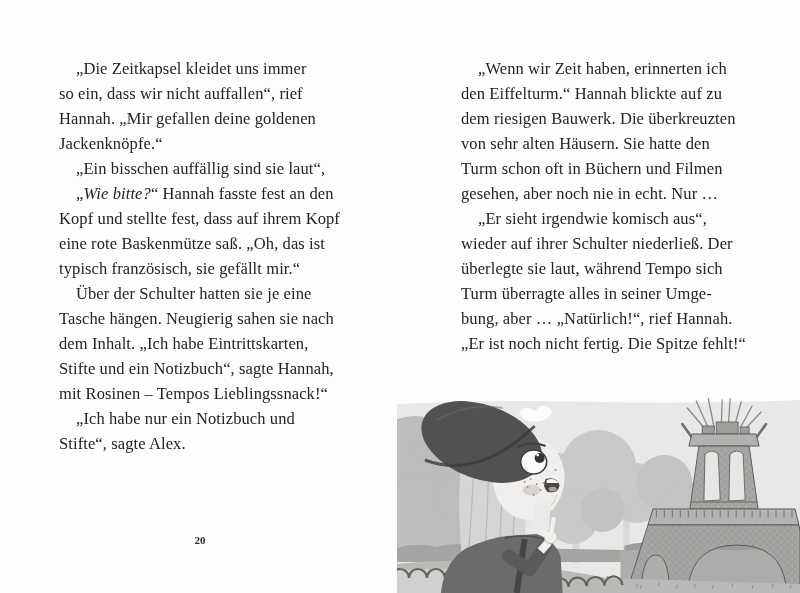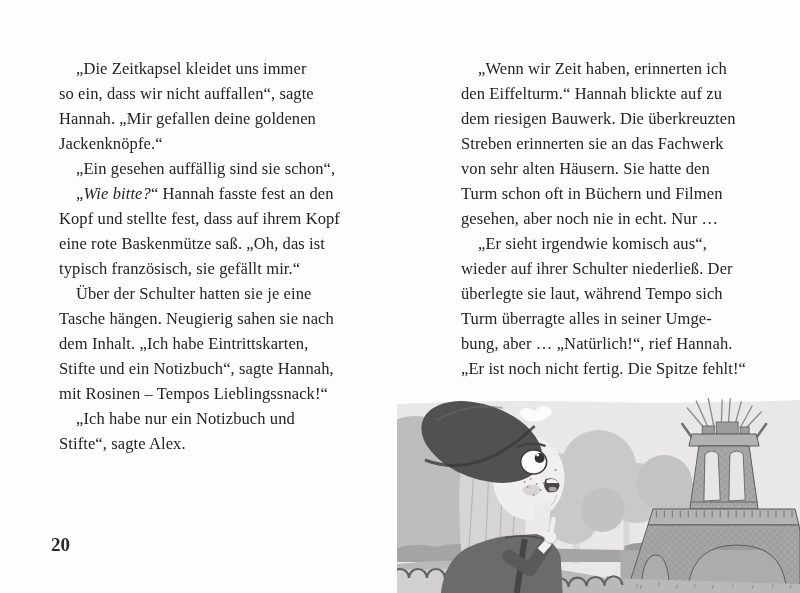--- a/index.html
+++ b/index.html
@@ -15,41 +15,41 @@
   .textcol{
     position:absolute;top:56px;
     font-size:16.5px;line-height:25px;letter-spacing:.1px;
   }
   .textcol.leftcol{left:59px;width:294px;}
   .textcol.rightcol{left:61px;width:294px;}
   .line{white-space:nowrap;}
   .line.indent{padding-left:17px;}
   .it{font-style:italic;}
   .pagenum{
-    position:absolute;left:51px;top:534px;width:282px;
-    text-align:left;font-size:19px;font-weight:bold;color:#2a2928;
+    position:absolute;left:59px;top:534px;width:282px;
+    text-align:center;font-size:11px;font-weight:bold;color:#2a2928;
   }
   .illustration{
     position:absolute;left:397px;top:398px;width:403px;height:195px;
   }
   .illustration svg{display:block;width:100%;height:100%;}
 </style>
 </head>
 <body>
 
 <div class="page left">
   <div class="textcol leftcol" id="left-text">
       <div class="para">
         <div class="line indent">„Die Zeitkapsel kleidet uns immer</div>
-        <div class="line">so ein, dass wir nicht auffallen“, sagte</div>
+        <div class="line">so ein, dass wir nicht auffallen“, rief</div>
         <div class="line">Hannah. „Mir gefallen deine goldenen</div>
         <div class="line">Jackenknöpfe.“</div>
       </div>
       <div class="para">
-        <div class="line indent">„Ein gesehen auffällig sind sie schon“,</div>
+        <div class="line indent">„Ein bisschen auffällig sind sie laut“,</div>
       </div>
       <div class="para">
         <div class="line indent"><span>„</span><span class="it">Wie bitte?</span><span>“ Hannah fasste fest an den</span></div>
         <div class="line">Kopf und stellte fest, dass auf ihrem Kopf</div>
         <div class="line">eine rote Baskenmütze saß. „Oh, das ist</div>
         <div class="line">typisch französisch, sie gefällt mir.“</div>
       </div>
       <div class="para">
         <div class="line indent">Über der Schulter hatten sie je eine</div>
         <div class="line">Tasche hängen. Neugierig sahen sie nach</div>
@@ -64,21 +64,20 @@
     </div>
   <div class="pagenum">20</div>
 </div>
 
 <div class="page right">
   <div class="textcol rightcol" id="right-text">
       <div class="para">
         <div class="line indent">„Wenn wir Zeit haben, erinnerten ich</div>
         <div class="line">den Eiffelturm.“ Hannah blickte auf zu</div>
         <div class="line">dem riesigen Bauwerk. Die überkreuzten</div>
-        <div class="line">Streben erinnerten sie an das Fachwerk</div>
         <div class="line">von sehr alten Häusern. Sie hatte den</div>
         <div class="line">Turm schon oft in Büchern und Filmen</div>
         <div class="line">gesehen, aber noch nie in echt. Nur …</div>
       </div>
       <div class="para">
         <div class="line indent">„Er sieht irgendwie komisch aus“,</div>
         <div class="line">wieder auf ihrer Schulter niederließ. Der</div>
         <div class="line">überlegte sie laut, während Tempo sich</div>
         <div class="line">Turm überragte alles in seiner Umge-</div>
         <div class="line">bung, aber … „Natürlich!“, rief Hannah.</div>

